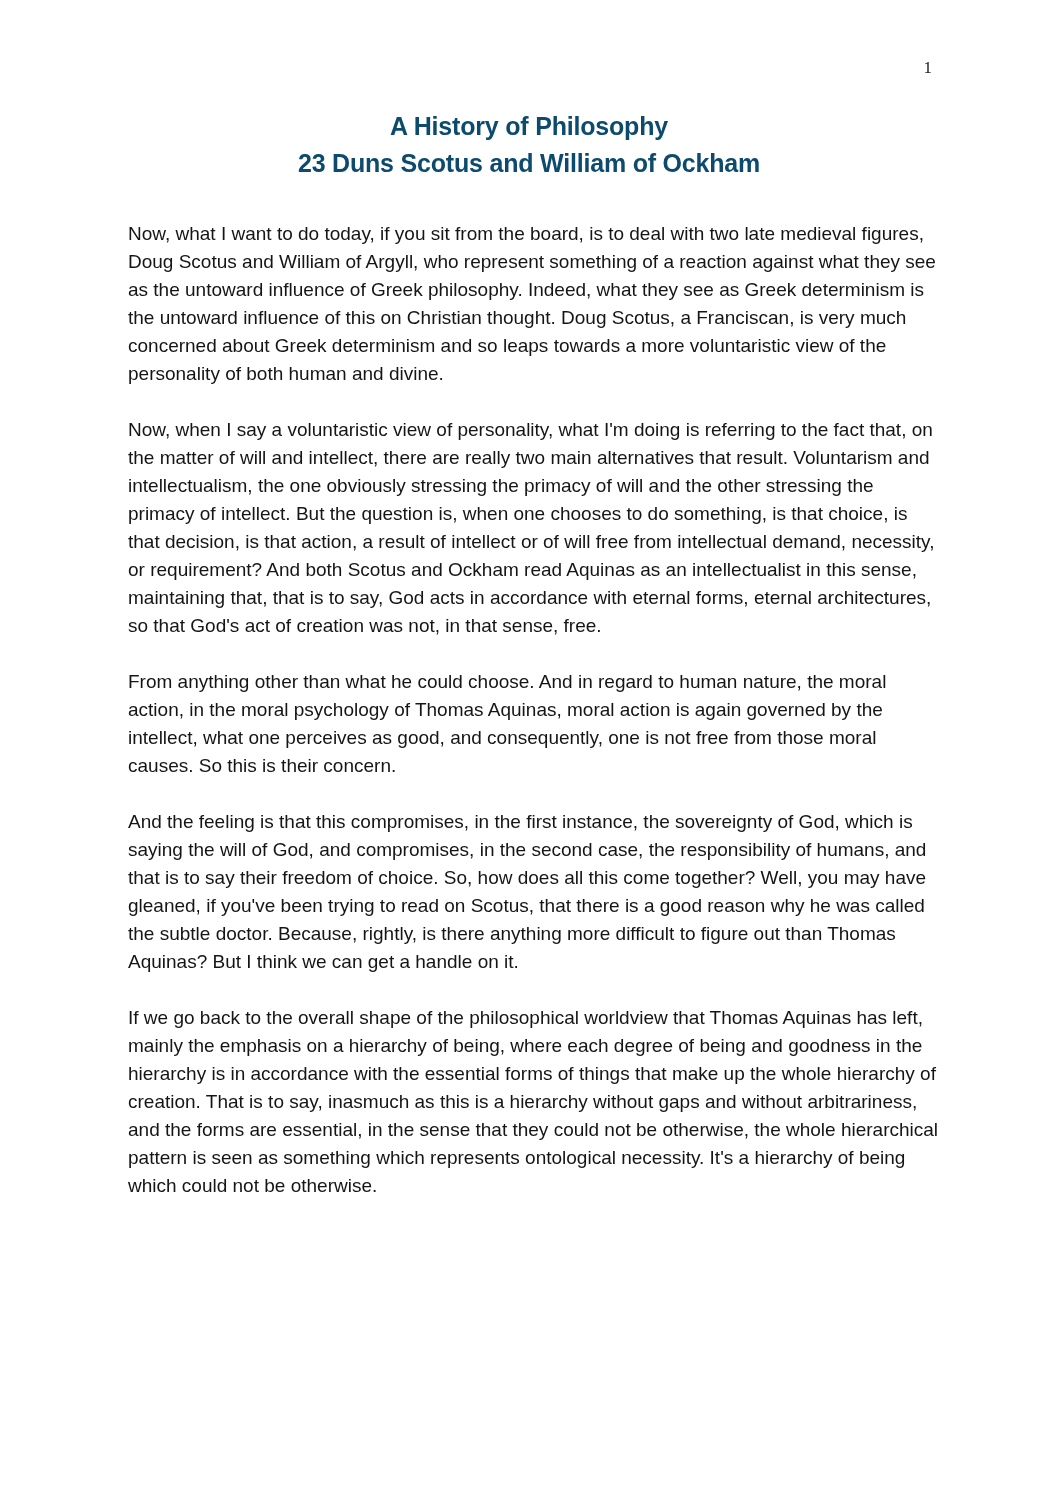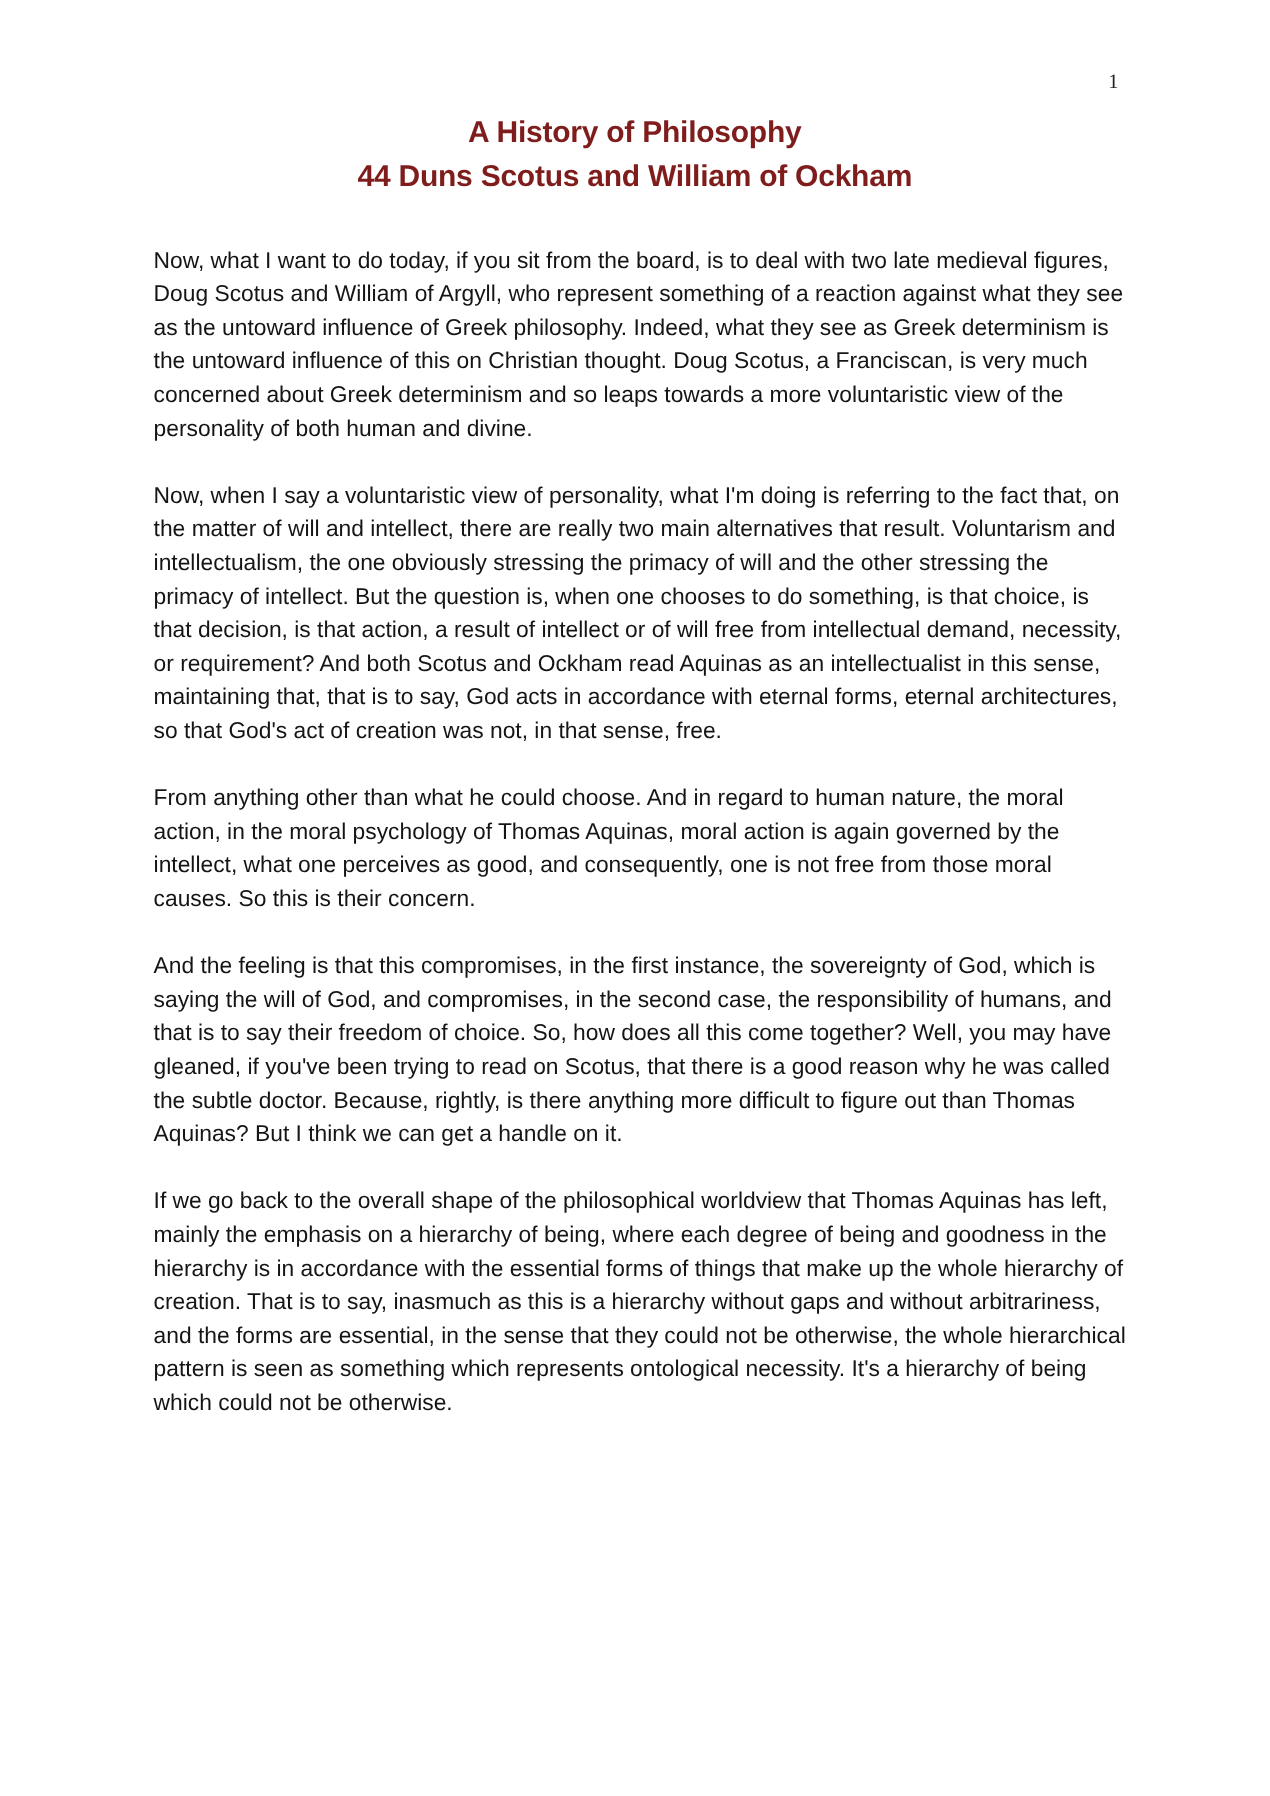--- a/index.html
+++ b/index.html
@@ -18,27 +18,27 @@
   }
   .page-number {
     position: absolute;
     top: 58px;
     right: 126px;
     font-family: "Liberation Serif", serif;
     font-size: 17px;
     color: #222222;
   }
   .doc-title {
-    margin: 12px;
-    padding-top: 80px;
+    margin: 0;
+    padding-top: 108px;
     text-align: center;
     font-size: 25px;
     font-weight: 700;
     line-height: 37px;
-    color: #7f1d1d;
+    color: #0c4a6e;
     letter-spacing: -0.2px;
   }
   .doc-title .title-line {
     display: block;
   }
   .doc-body {
     margin-top: 38px;
     margin-left: 128px;
     width: 812px;
     font-size: 19px;
@@ -51,21 +51,21 @@
 </style>
 </head>
 <body>
 
 <div class="page">
 
   <div class="page-number">1</div>
 
   <h1 class="doc-title">
     <span class="title-line">A History of Philosophy</span>
-    <span class="title-line">44 Duns Scotus and William of Ockham</span>
+    <span class="title-line">23 Duns Scotus and William of Ockham</span>
   </h1>
 
   <div class="doc-body">
     <p>Now, what I want to do today, if you sit from the board, is to deal with two late medieval figures, Doug Scotus and William of Argyll, who represent something of a reaction against what they see as the untoward influence of Greek philosophy. Indeed, what they see as Greek determinism is the untoward influence of this on Christian thought. Doug Scotus, a Franciscan, is very much concerned about Greek determinism and so leaps towards a more voluntaristic view of the personality of both human and divine.</p>
     <p>Now, when I say a voluntaristic view of personality, what I'm doing is referring to the fact that, on the matter of will and intellect, there are really two main alternatives that result. Voluntarism and intellectualism, the one obviously stressing the primacy of will and the other stressing the primacy of intellect. But the question is, when one chooses to do something, is that choice, is that decision, is that action, a result of intellect or of will free from intellectual demand, necessity, or requirement? And both Scotus and Ockham read Aquinas as an intellectualist in this sense, maintaining that, that is to say, God acts in accordance with eternal forms, eternal architectures, so that God's act of creation was not, in that sense, free.</p>
     <p>From anything other than what he could choose. And in regard to human nature, the moral action, in the moral psychology of Thomas Aquinas, moral action is again governed by the intellect, what one perceives as good, and consequently, one is not free from those moral causes. So this is their concern.</p>
     <p>And the feeling is that this compromises, in the first instance, the sovereignty of God, which is saying the will of God, and compromises, in the second case, the responsibility of humans, and that is to say their freedom of choice. So, how does all this come together? Well, you may have gleaned, if you've been trying to read on Scotus, that there is a good reason why he was called the subtle doctor. Because, rightly, is there anything more difficult to figure out than Thomas Aquinas? But I think we can get a handle on it.</p>
     <p>If we go back to the overall shape of the philosophical worldview that Thomas Aquinas has left, mainly the emphasis on a hierarchy of being, where each degree of being and goodness in the hierarchy is in accordance with the essential forms of things that make up the whole hierarchy of creation. That is to say, inasmuch as this is a hierarchy without gaps and without arbitrariness, and the forms are essential, in the sense that they could not be otherwise, the whole hierarchical pattern is seen as something which represents ontological necessity. It's a hierarchy of being which could not be otherwise.</p>
   </div>
 

